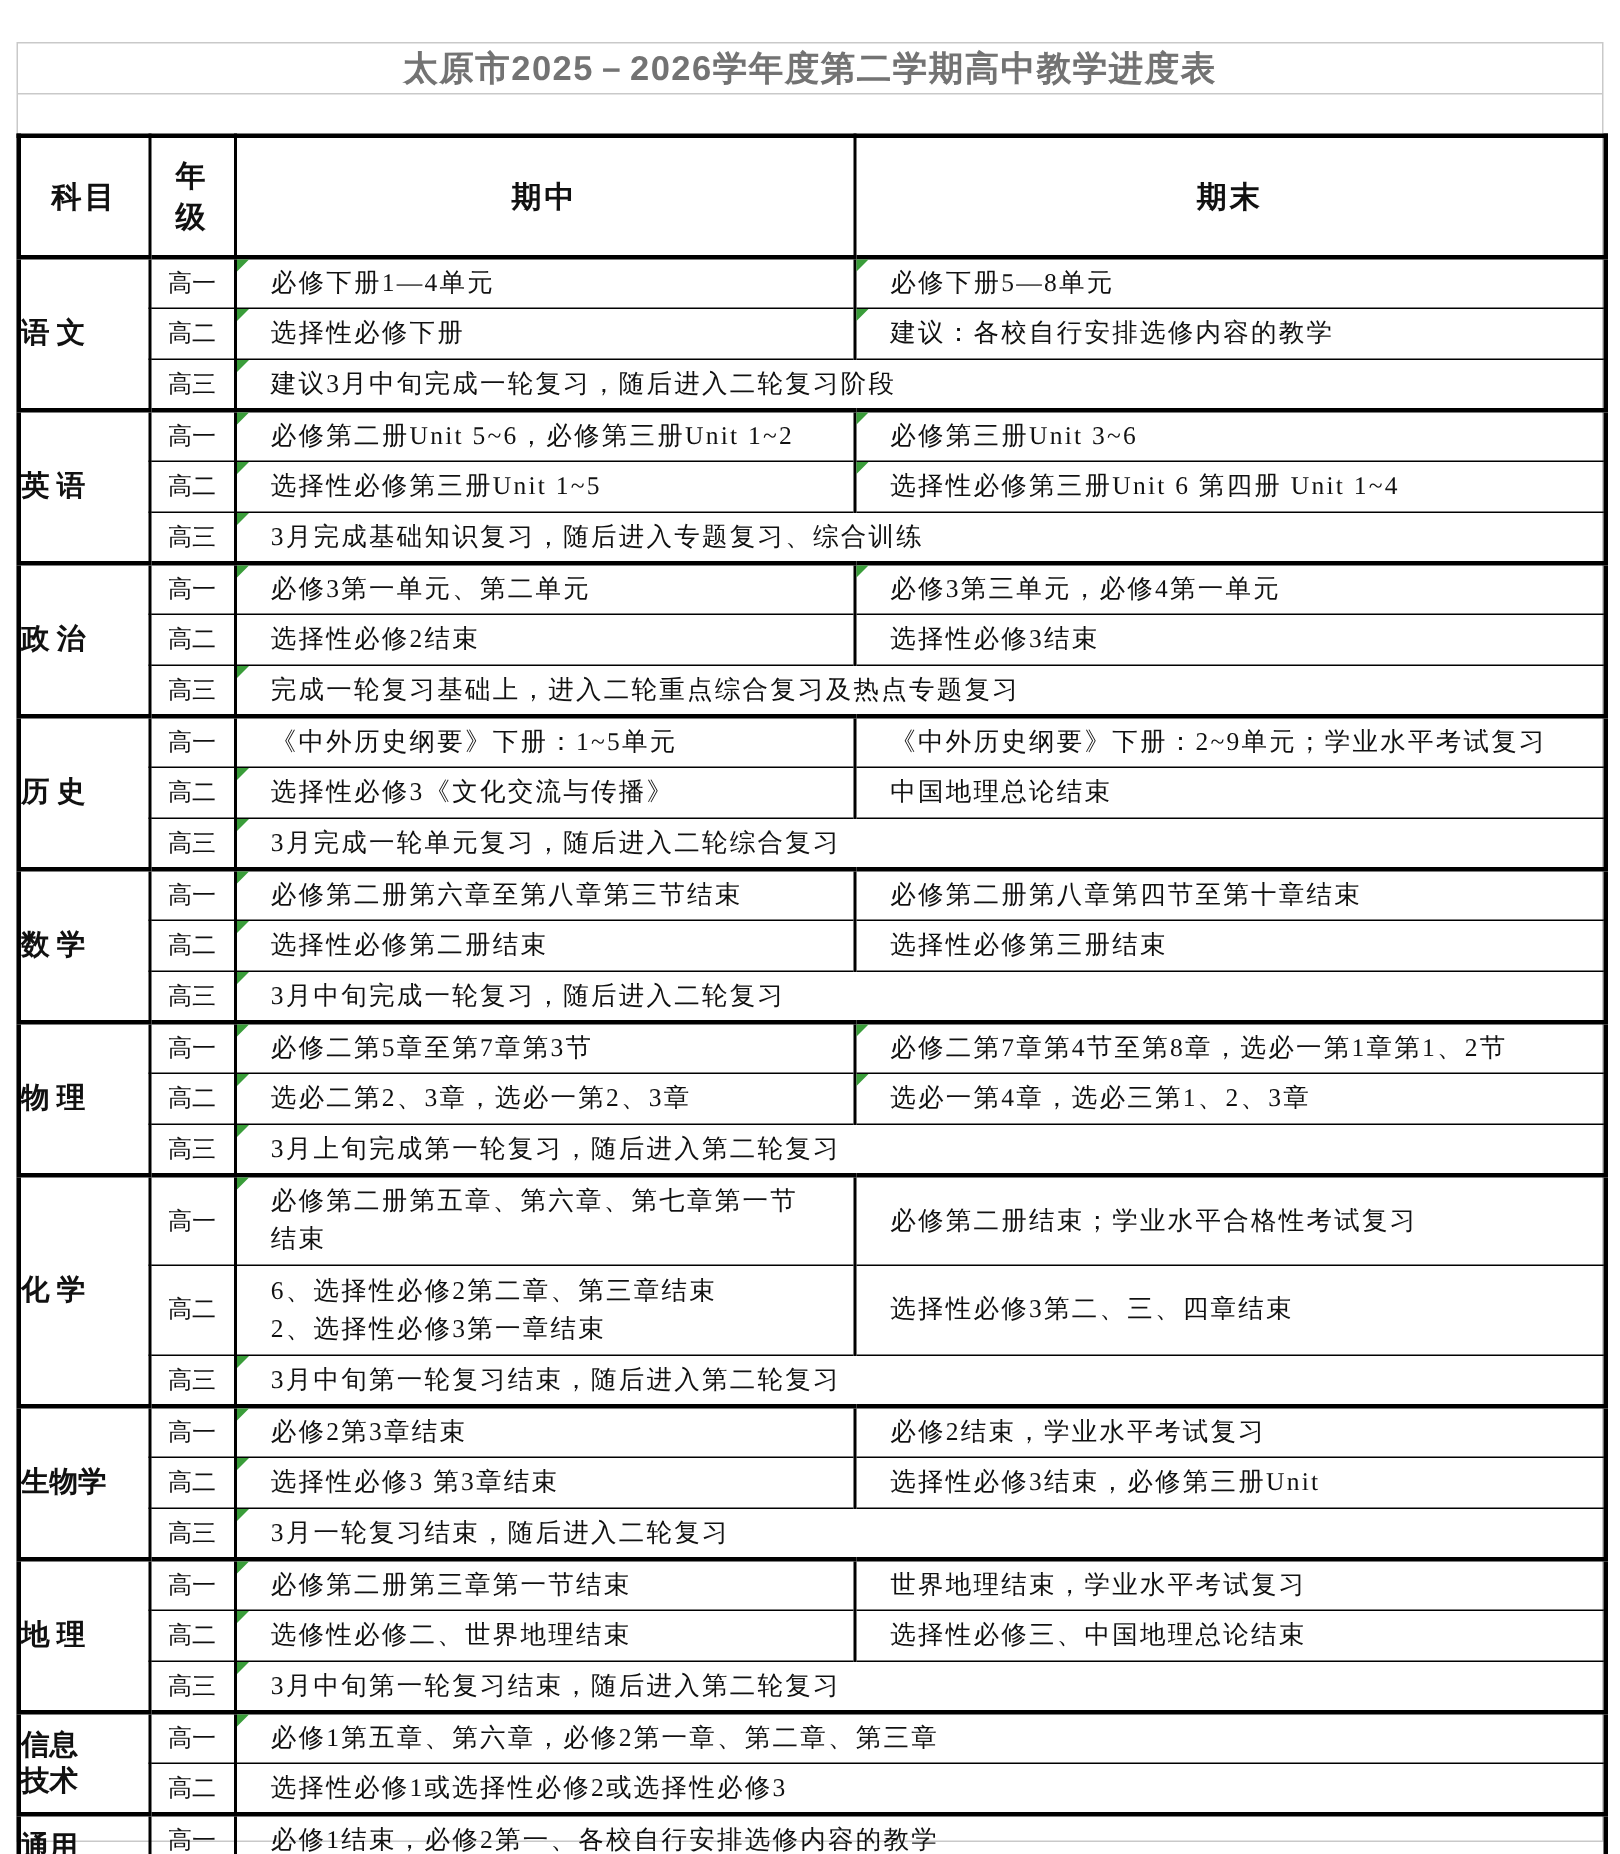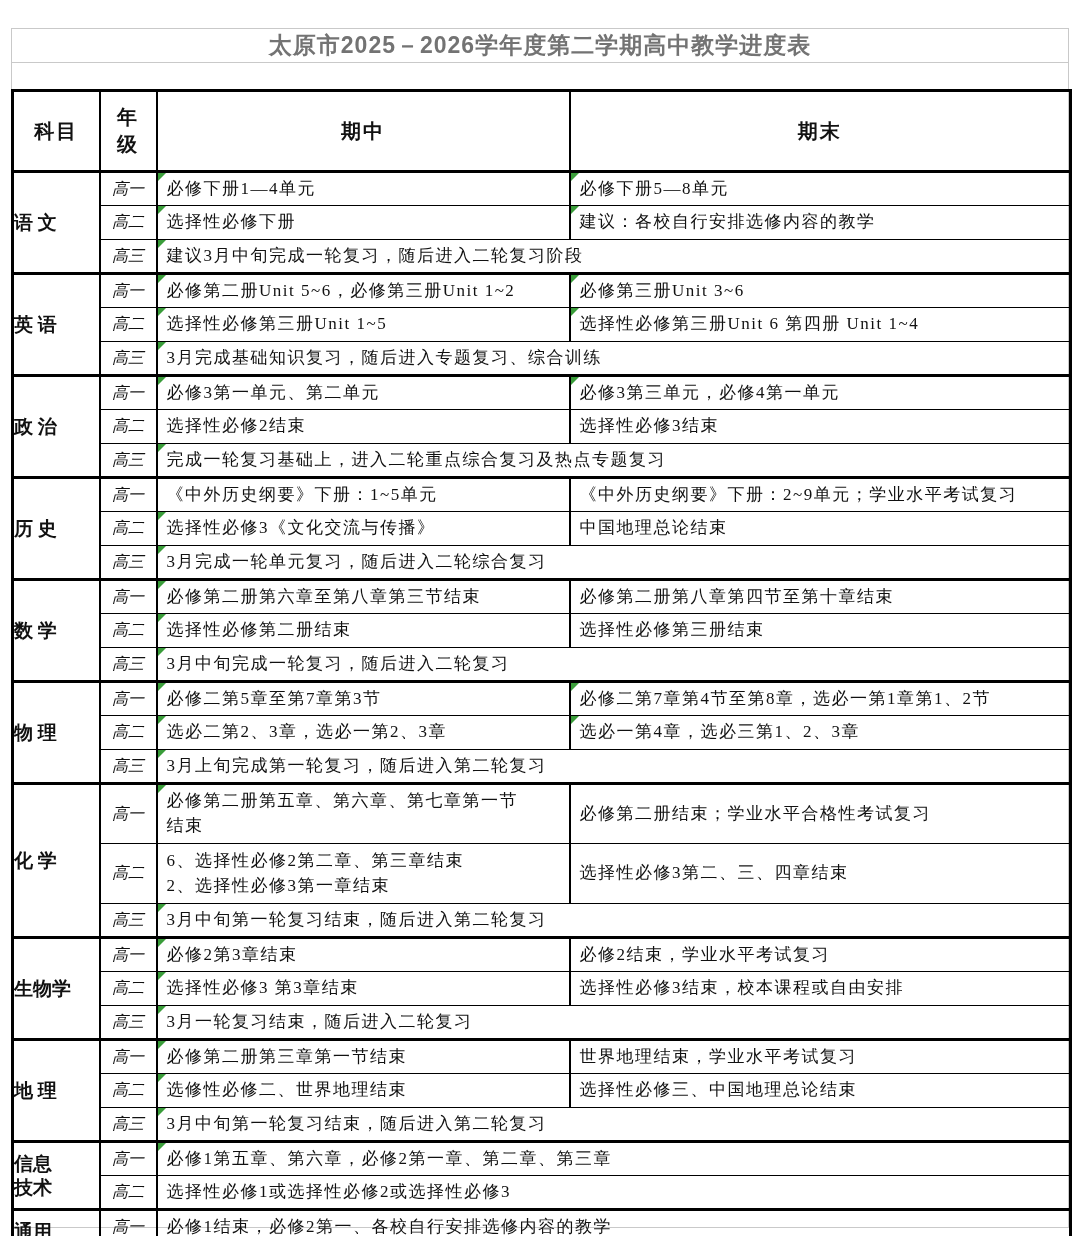--- a/index.html
+++ b/index.html
@@ -33,25 +33,25 @@
   thead th {
     height:30px; font-size:20px; font-weight:bold; text-align:center;
     letter-spacing:2px; padding:12px;
   }
   tbody td { border-top-width:1px; border-bottom-width:1px; }
   tr.sec-top td { border-top-width:3px; }
   td.subject {
     text-align:left; vertical-align:middle; font-weight:bold;
     font-size:19px; white-space:pre-line; line-height:1.25; padding:0;
   }
-  td.grade { text-align:center; vertical-align:middle; font-size:16px; height:34px; padding:0;font-style:italic; }
+  td.grade { text-align:center; vertical-align:middle; font-size:16px; height:34px; padding:0; }
   td.content {
     position:relative; text-align:left; vertical-align:middle;
     font-size:17px; letter-spacing:1.5px; line-height:1.45;
-    padding:2px 6px 2px 9px; white-space:pre-line; height:34px;
+    padding:2px 6px 2px 23px; white-space:pre-line; height:34px;
   }
   tr.tall td.content, tr.tall td.grade { height:60px; }
   .flag {
     position:absolute; top:0; left:0; width:0; height:0; display:block;
     border-top:8px solid var(--flag-green); border-right:8px solid transparent;
   }
 </style>
 </head>
 <body>
 
@@ -185,21 +185,21 @@
         </tr>
         <tr class="sec-top">
           <td class="subject" rowspan="3">生物学</td>
           <td class="grade">高一</td>
           <td class="content">必修2第3章结束<i class="flag"></i></td>
           <td class="content">必修2结束，学业水平考试复习</td>
         </tr>
         <tr>
           <td class="grade">高二</td>
           <td class="content">选择性必修3 第3章结束<i class="flag"></i></td>
-          <td class="content">选择性必修3结束，校本课程或自由安排</td>
+          <td class="content">选择性必修3结束，必修第三册Unit</td>
         </tr>
         <tr>
           <td class="grade">高三</td>
           <td class="content" colspan="2">3月一轮复习结束，随后进入二轮复习<i class="flag"></i></td>
         </tr>
         <tr class="sec-top">
           <td class="subject" rowspan="3">地 理</td>
           <td class="grade">高一</td>
           <td class="content">必修第二册第三章第一节结束<i class="flag"></i></td>
           <td class="content">世界地理结束，学业水平考试复习</td>

